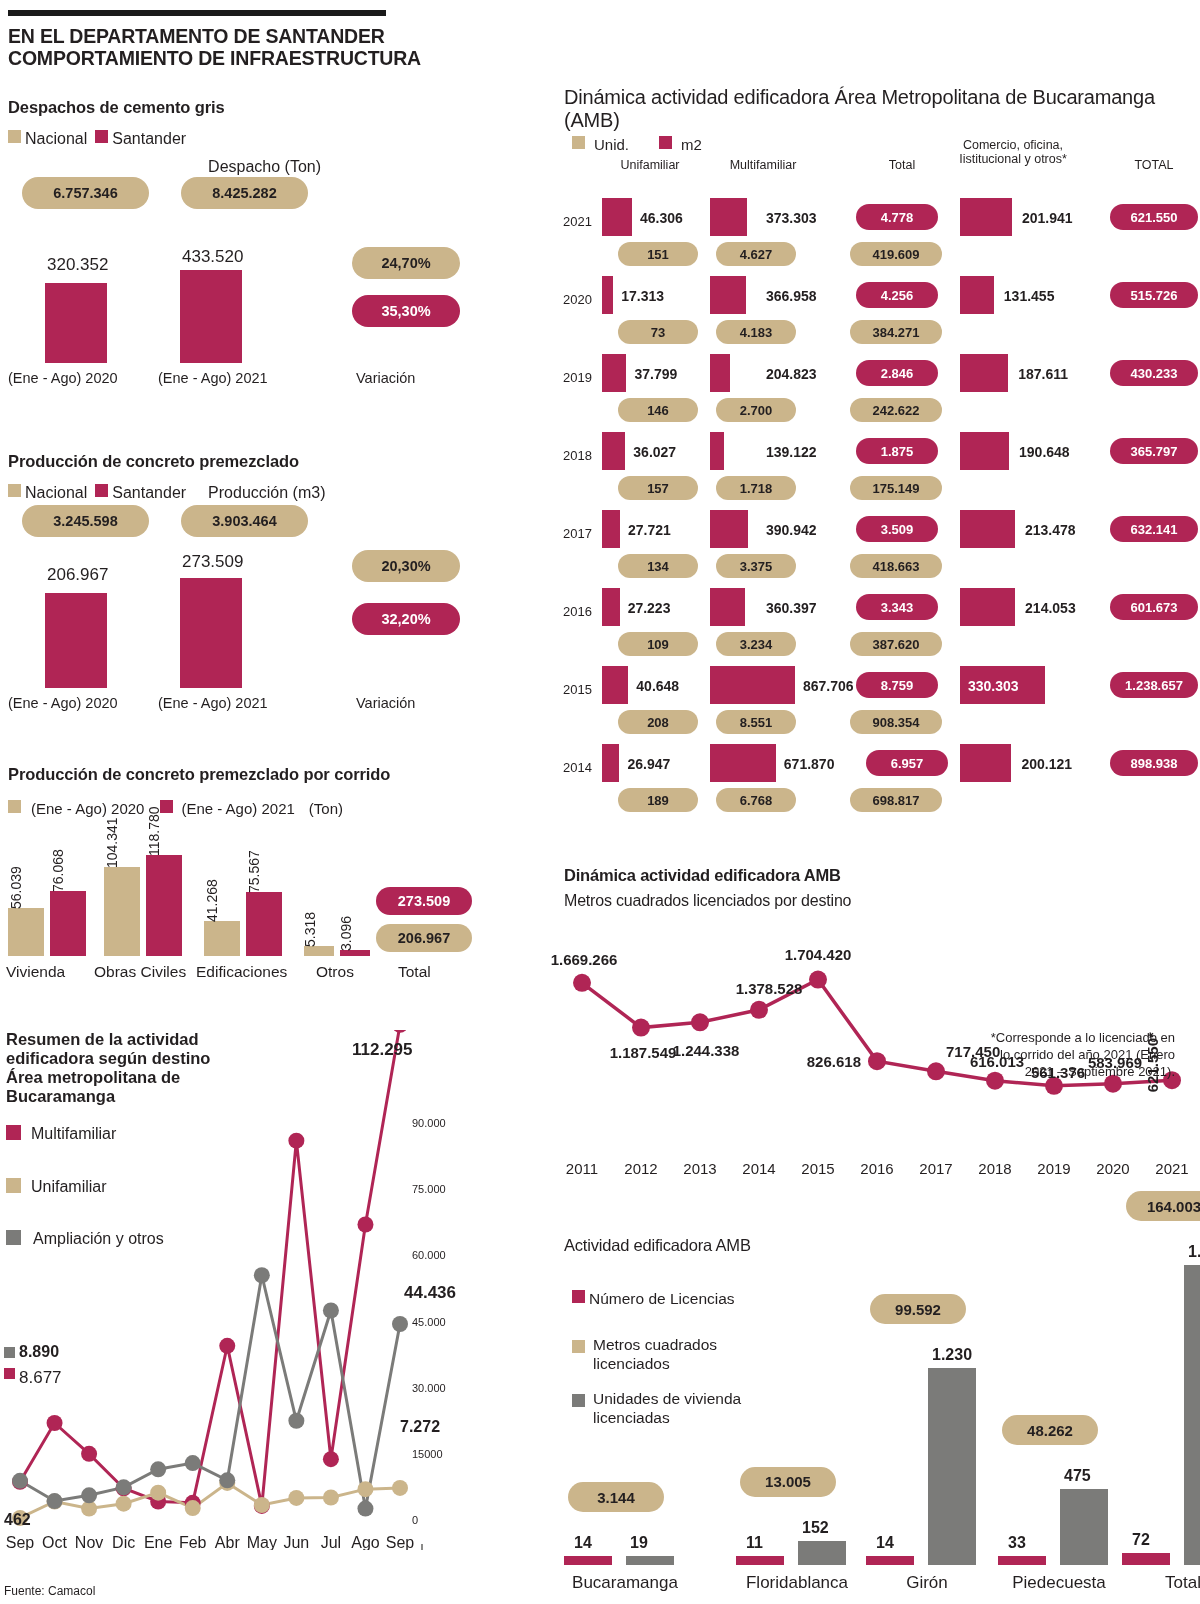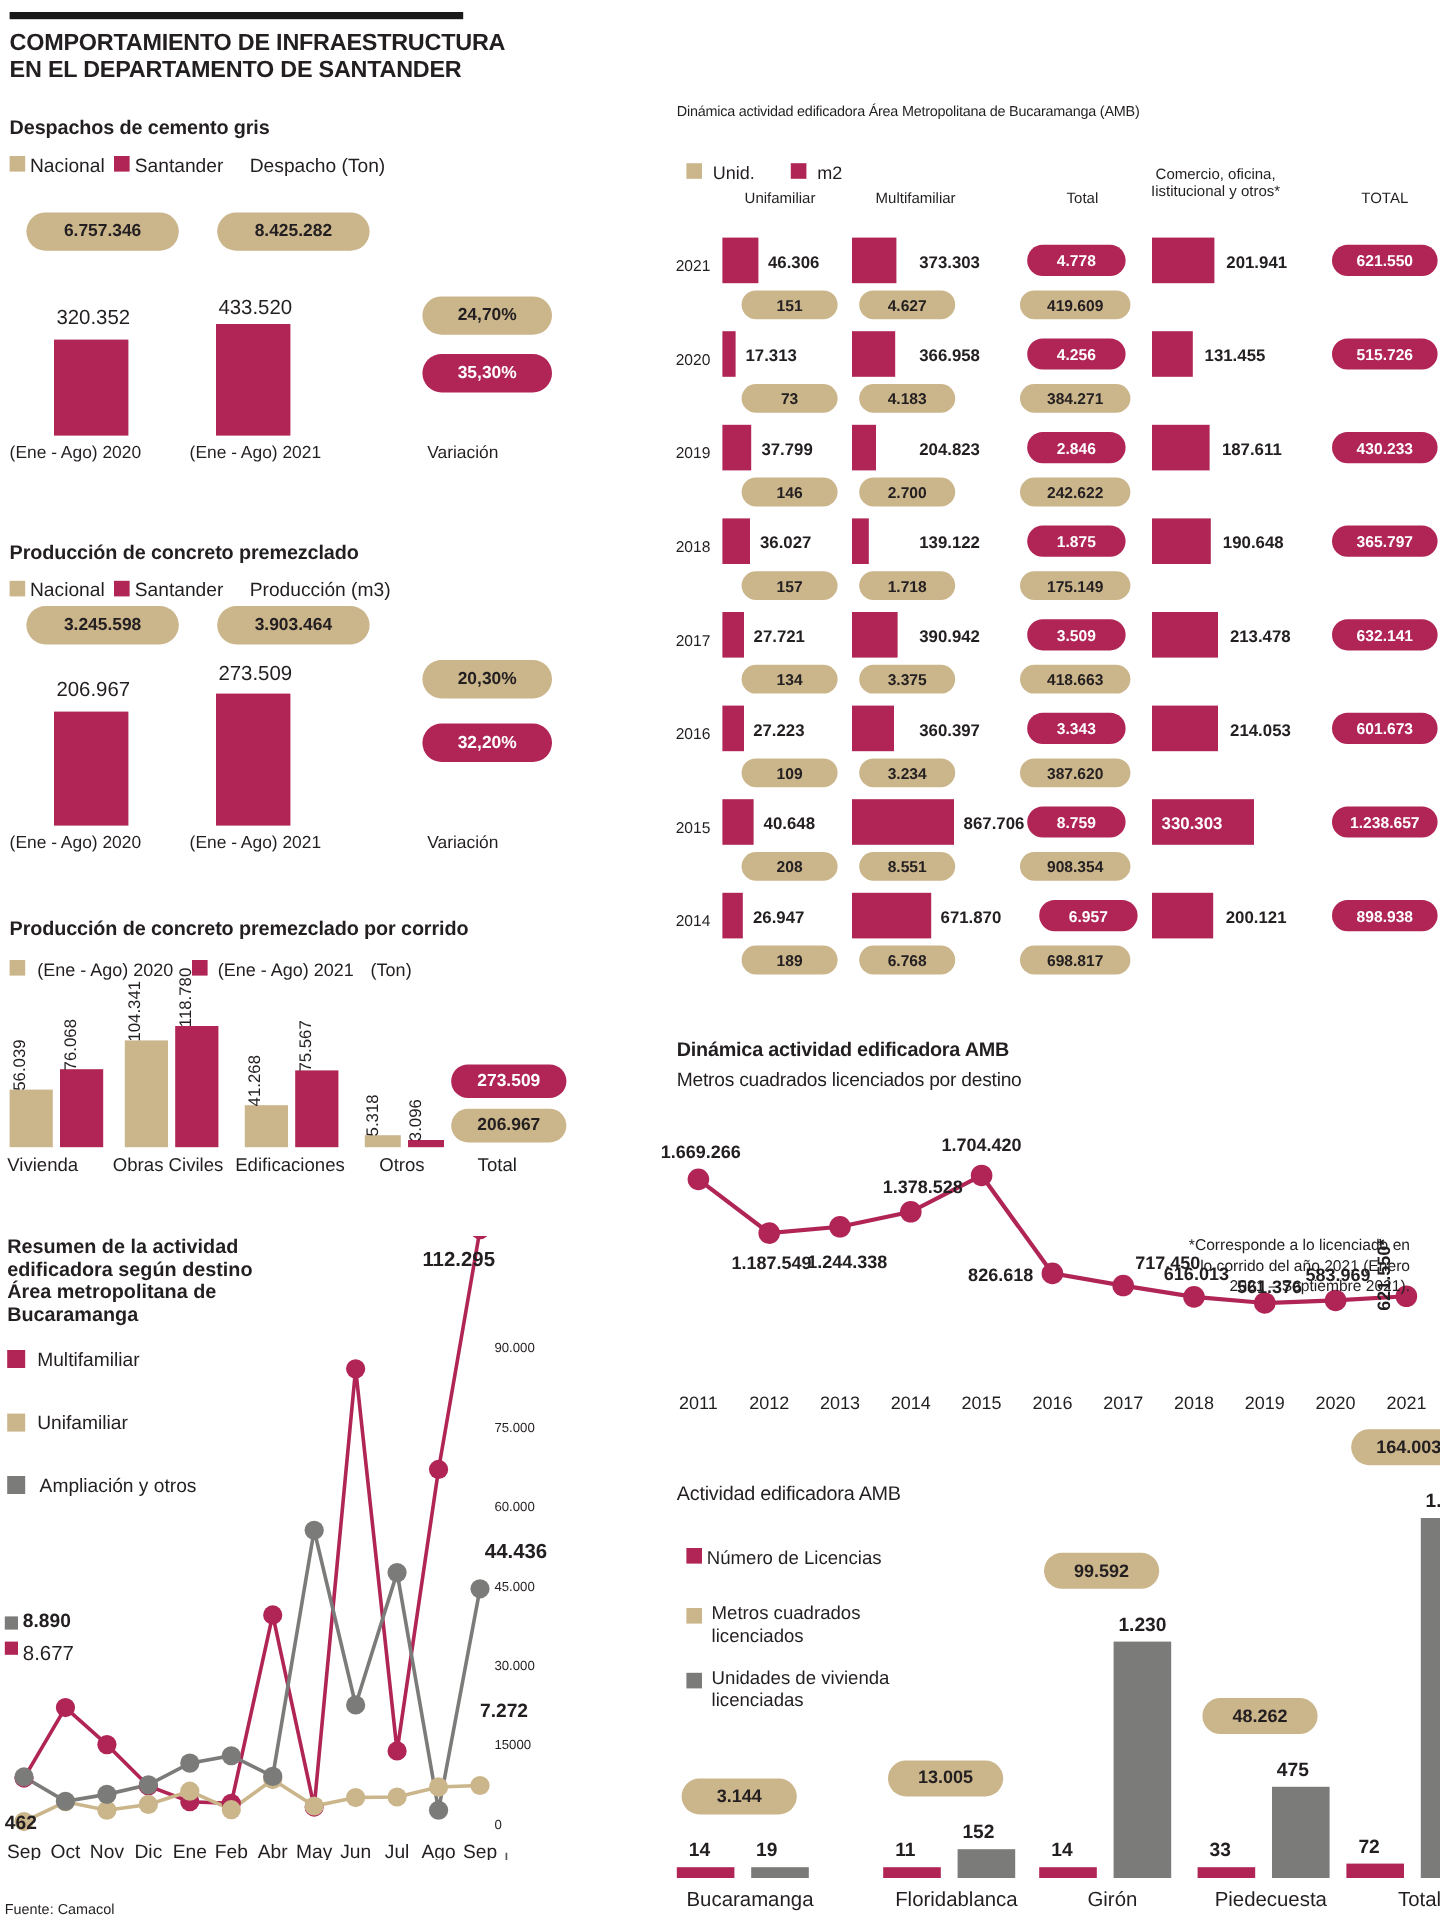--- a/index.html
+++ b/index.html
@@ -51,32 +51,32 @@
 
   .src { position:absolute; font-size:12px; }
 </style>
 </head>
 <body>
 
 <div id="left">
 
   <div id="rule"></div>
   <div id="main-title">
+    <div>EN EL DEPARTAMENTO DE SANTANDER</div>
     <div>COMPORTAMIENTO DE INFRAESTRUCTURA</div>
-    <div>EN EL DEPARTAMENTO DE SANTANDER</div>
   </div>
 
   <div class="sec-title" style="left:8px; top:98px;">Despachos de cemento gris</div>
 
   <div class="legend-row" style="left:8px; top:130px;">
     <span class="sw tan"></span>
     <span>Nacional</span>
     <span class="sw crimson" style="margin-left:8px;"></span>
     <span>Santander</span>
-    <span style="margin-left:22px;">Despacho (Ton)</span>
+    <span style="margin-left:22px;margin-top:28px;">Despacho (Ton)</span>
   </div>
 
   <div class="pill tan" style="position:absolute; left:22px; top:177px; width:127px; height:32px;">6.757.346</div>
   <div class="pill tan" style="position:absolute; left:181px; top:177px; width:127px; height:32px;">8.425.282</div>
 
   <div class="val" style="left:47px; top:255px;">320.352</div>
   <div class="val" style="left:182px; top:247px;">433.520</div>
 
   <div class="bar-v" style="left:45px; top:283px; width:62px; height:80px;"></div>
   <div class="bar-v" style="left:180px; top:270px; width:62px; height:93px;"></div>
@@ -249,21 +249,21 @@
     <span>8.677</span>
   </div>
   <div style="position:absolute; left:4px; top:1511px; font-size:16px; font-weight:bold;">462</div>
 
   <div style="position:absolute; left:300px; top:1452px;"></div>
   <div class="src" style="left:4px; top:1584px;">Fuente: Camacol</div>
 </div>
 
 <div id="right">
 
-  <div class="r-title" style="left:14px; top:86px; font-size:12px;">Dinámica actividad edificadora Área Metropolitana de Bucaramanga (AMB)</div>
+  <div class="r-title" style="left:14px; top:86px; font-size:20px;">Dinámica actividad edificadora Área Metropolitana de Bucaramanga (AMB)</div>
 
   <div class="legend-row" style="left:22px; top:136px; font-size:15px;">
     <span class="sw tan"></span>
     <span style="margin-left:5px;">Unid.</span>
     <span class="sw crimson" style="margin-left:30px;"></span>
     <span style="margin-left:5px;">m2</span>
   </div>
 
   <div class="col-head" style="left:50px;  top:158px; width:100px;">Unifamiliar</div>
   <div class="col-head" style="left:158px; top:158px; width:110px;">Multifamiliar</div>

